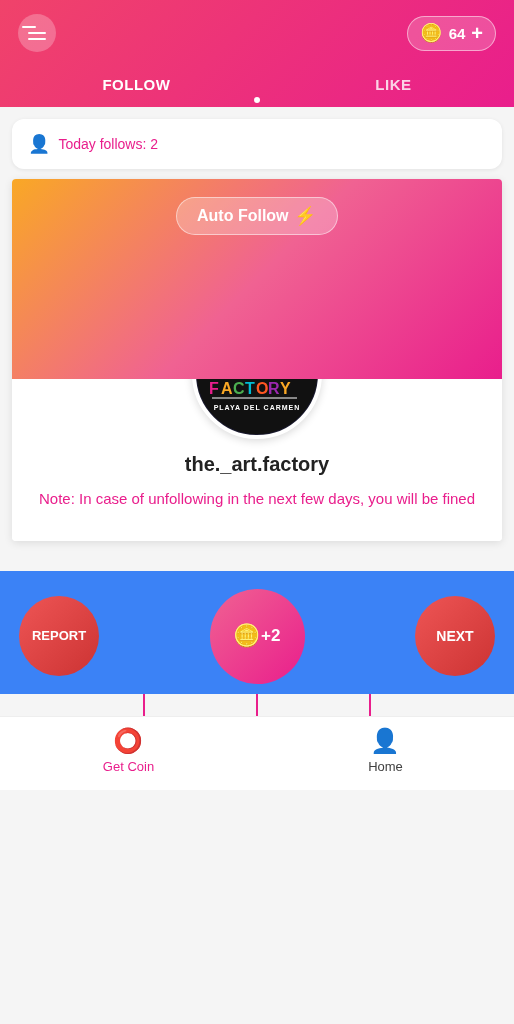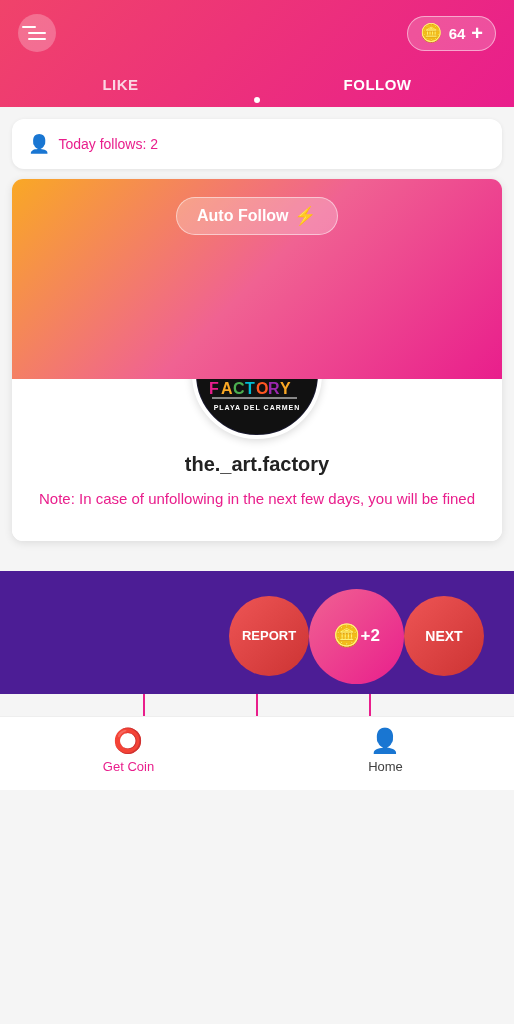--- a/index.html
+++ b/index.html
@@ -146,21 +146,21 @@
       font-size: 14px;
       font-weight: 500;
     }
     .person-icon {
       font-size: 18px;
     }
 
     
     .main-card {
       margin: 10px 12px;
-      border-radius: 11px;
+      border-radius: 4px;
       overflow: hidden;
       background: white;
       box-shadow: 0 2px 8px rgba(0,0,0,0.1);
     }
     .card-header-gradient {
       background: linear-gradient(135deg, #f9a825, #f06292, #e91e8c);
       height: 200px;
       position: relative;
       display: flex;
       flex-direction: column;
@@ -226,24 +226,24 @@
     .note-text {
       margin-top: 12px;
       font-size: 15px;
       color: #e91e8c;
       text-align: center;
       line-height: 1.5;
     }
 
     
     .bottom-actions {
-      background: #4c1d95;
-      padding: 18px 30px 10px;
-      display: flex;
-      justify-content: flex-end;
+      background: #3b82f6;
+      padding: 18px 19px 10px;
+      display: flex;
+      justify-content: space-between;
       align-items: center;
     }
     .action-btn {
       width: 80px;
       height: 80px;
       border-radius: 50%;
       display: flex;
       align-items: center;
       justify-content: center;
       font-size: 14px;
@@ -316,25 +316,25 @@
       <span></span>
     </div>
     <div class="coin-badge">
       <span class="coin-icon">🪙</span>
       <span>64</span>
       <span class="coin-plus">+</span>
     </div>
   </div>
 
   <div class="nav-tabs">
+    <div class="nav-tab active">
+      <span>FOLLOW</span>
+    </div>
     <div class="nav-tab">
       <span>LIKE</span>
-    </div>
-    <div class="nav-tab active">
-      <span>FOLLOW</span>
     </div>
   </div>
   <div class="nav-tab-indicator">
     <div style="width:80px;"></div>
     <div class="indicator-dot"></div>
     <div style="width:80px;"></div>
   </div>
 </div>
 
 <div class="toggle-bar">

